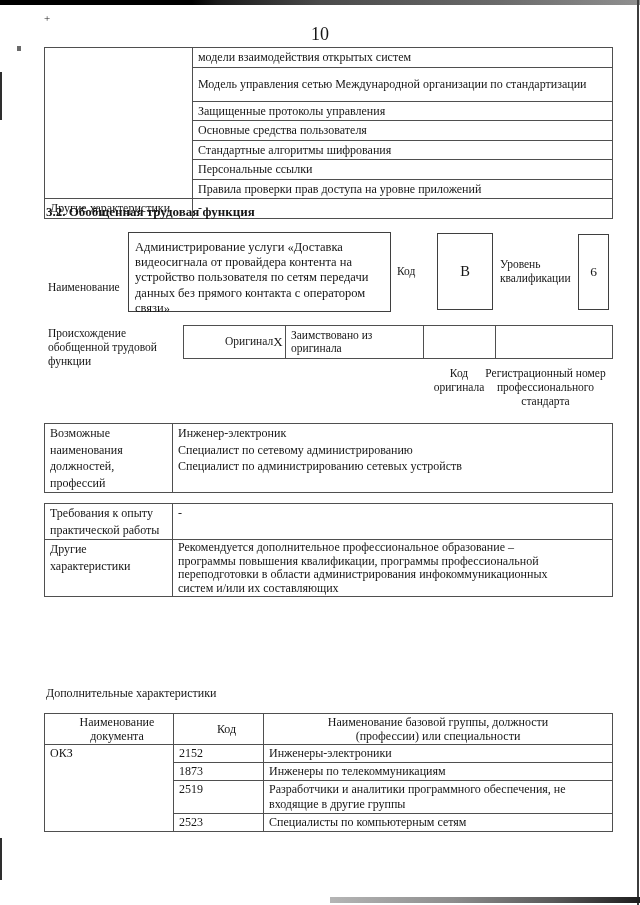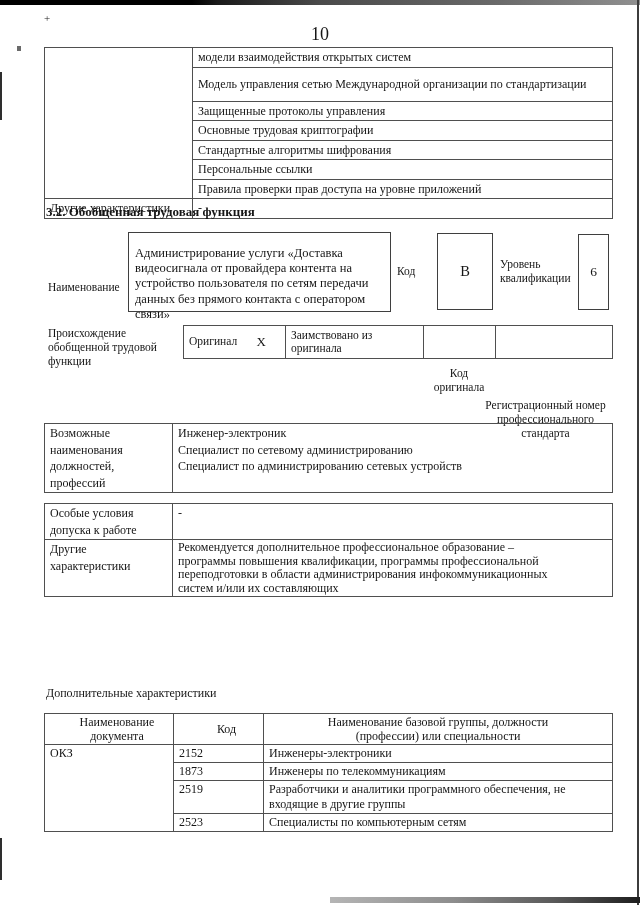--- a/index.html
+++ b/index.html
@@ -39,38 +39,38 @@
   .t1 { left:44px; top:47px; width:568px; }
   .t1 td { vertical-align:middle; }
   .t1 .justify { text-align:justify; text-align-last:left; }
 
   .h-bold { left:46px; top:204px; font-size:13px; font-weight:bold; }
 
   
   .lbl { font-size:11.5px; line-height:14px; }
   .name-label { left:48px; top:280px; width:80px; }
   .name-box { left:128px; top:232px; width:263px; height:80px; border:1px solid #3f3f3f;
-              padding:13px 5px 0 6px; font-size:12.5px; line-height:15.2px; }
+              padding:7px 5px 0 6px; font-size:12.5px; line-height:15.2px; }
   .code-label { left:397px; top:264px; }
   .code-box { left:437px; top:233px; width:56px; height:77px; border:1px solid #3f3f3f;
               display:flex; align-items:center; justify-content:center; font-size:14.5px; }
   .level-label { left:500px; top:257px; width:84px; }
   .level-box { left:578px; top:234px; width:31px; height:76px; border:1px solid #3f3f3f;
                display:flex; align-items:center; justify-content:center; font-size:13.5px; }
 
   
   .origin-label { left:48px; top:326px; width:138px; }
   .t-origin { left:183px; top:325px; width:429px; }
   .t-origin td { height:33px; font-size:11.5px; line-height:13.5px; }
   .cell-original { vertical-align:middle; }
-  .cell-original .row { display:flex; justify-content:space-between; padding-right:14px; align-items:flex-end; }
+  .cell-original .row { display:flex; justify-content:space-between; padding-right:14px; align-items:flex-end;margin-left:36px; }
   .cell-original .x { font-size:13px; }
   .cell-borrowed { vertical-align:middle; }
   .origin-code-label { left:424px; top:366px; width:70px; text-align:center; }
-  .origin-reg-label { left:483px; top:366px; width:125px; text-align:center;margin-top:32px; }
+  .origin-reg-label { left:483px; top:366px; width:125px; text-align:center; }
 
   
   .t-jobs { left:44px; top:423px; width:568px; }
   .t-jobs td { height:64px; }
 
   
   .t-req { left:44px; top:503px; width:568px; }
   .t-req .r1 td { height:48px; }
   .t-req .r2 td { height:32px; }
   .t-req .r3 td { height:30px; }
@@ -114,21 +114,21 @@
     <td rowspan="7"></td>
     <td style="height:17px">модели взаимодействия открытых систем</td>
   </tr>
   <tr>
     <td class="justify" style="height:34px">Модель управления сетью Международной организации по стандартизации</td>
   </tr>
   <tr>
     <td style="height:17px">Защищенные протоколы управления</td>
   </tr>
   <tr>
-    <td style="height:17px">Основные трудовая криптографии</td>
+    <td style="height:17px">Основные средства пользователя</td>
   </tr>
   <tr>
     <td style="height:17px">Стандартные алгоритмы шифрования</td>
   </tr>
   <tr>
     <td style="height:17px">Персональные ссылки</td>
   </tr>
   <tr>
     <td style="height:17px">Правила проверки прав доступа на уровне приложений</td>
   </tr>
@@ -187,22 +187,22 @@
   </tr>
 </tbody>
   </table>
 
 <table class="abs t-req">
   <colgroup>
       <col style="width:128px">
       <col style="width:440px">
     </colgroup>
   <tbody>
-  <tr class="r3">
-    <td>Особые условия допуска к работе</td>
+  <tr class="r2">
+    <td>Требования к опыту практической работы</td>
     <td>-</td>
   </tr>
   <tr class="r4">
     <td>Другие характеристики</td>
     <td class="val">Рекомендуется дополнительное профессиональное образование – программы повышения квалификации, программы профессиональной переподготовки в области администрирования инфокоммуникационных систем и/или их составляющих</td>
   </tr>
 </tbody>
   </table>
 
 <div class="abs h-plain">Дополнительные характеристики</div>

